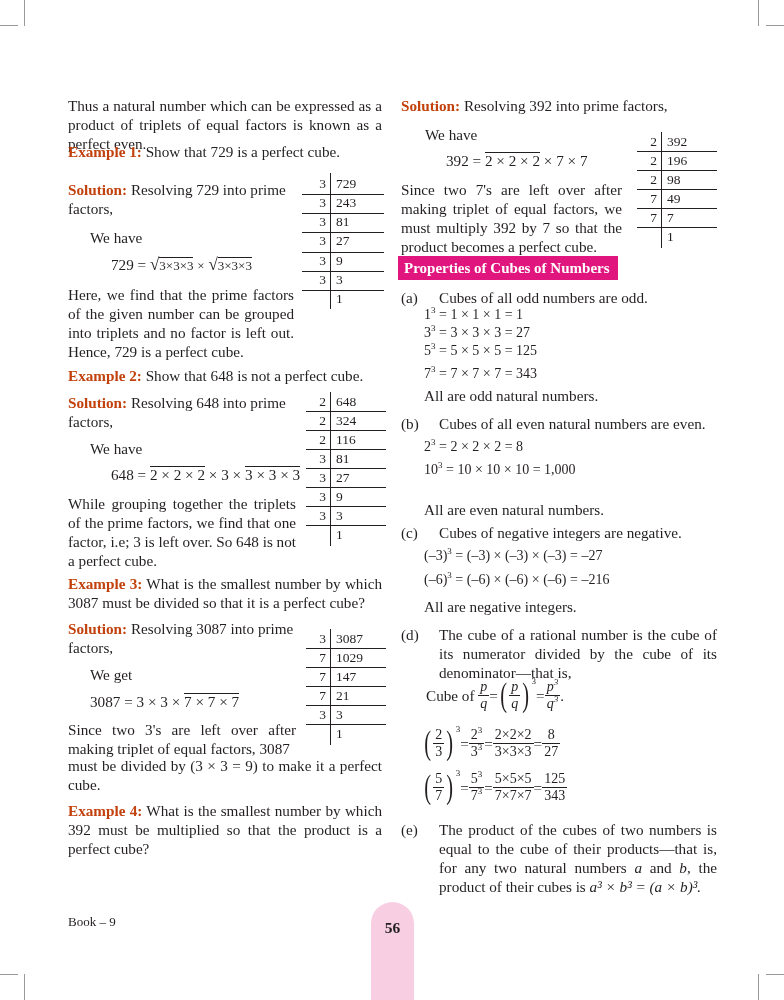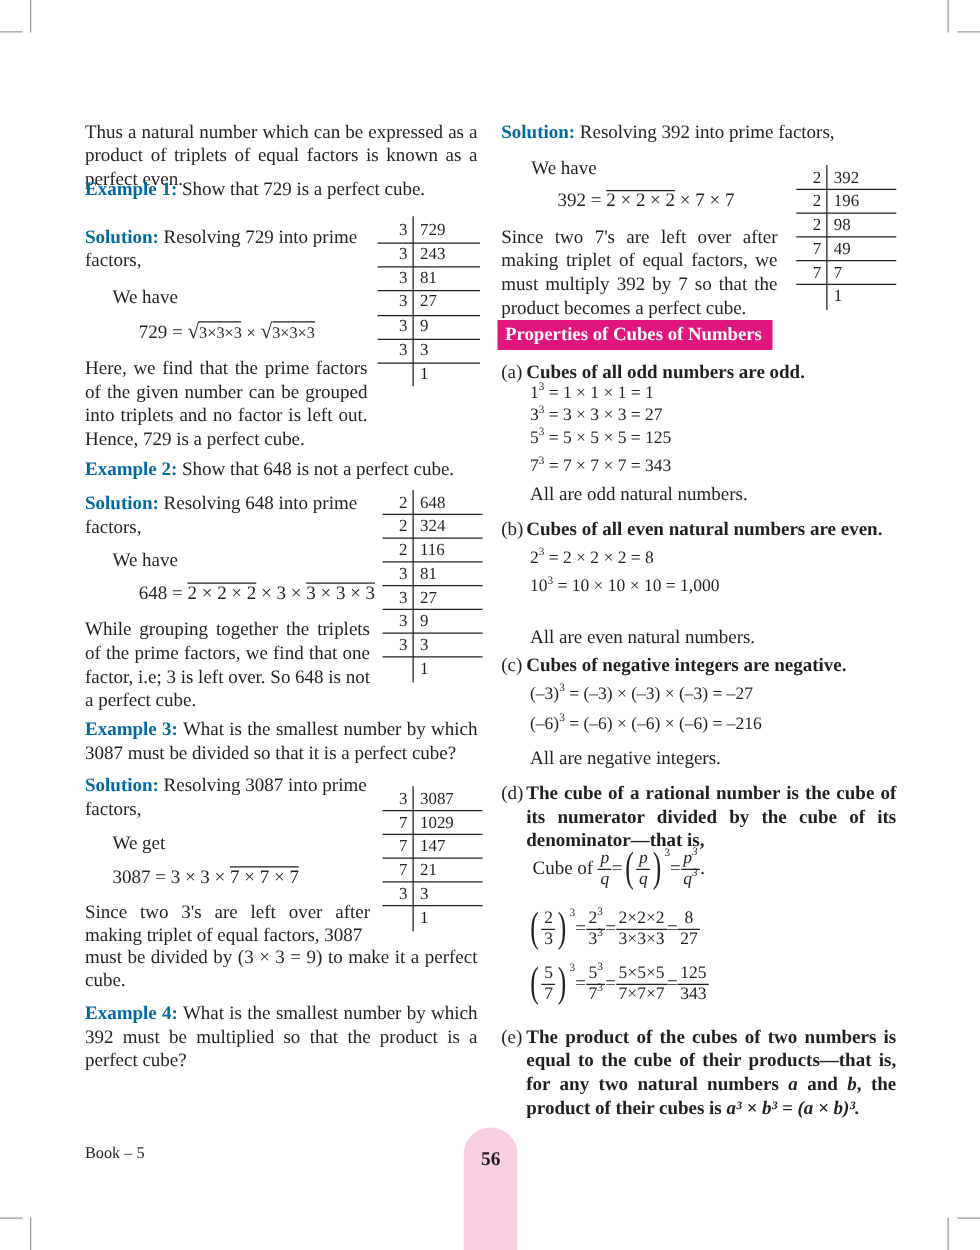--- a/index.html
+++ b/index.html
@@ -1,37 +1,37 @@
 <!DOCTYPE html>
 <html><head>
 <meta charset="utf-8">
 <style>
   * { box-sizing: border-box; margin: 0; padding: 0; }
   html, body { width: 784px; height: 1000px; background: #ffffff; overflow: hidden; }
   body { position: relative; font-family: "Liberation Serif", "DejaVu Serif", serif; color: #231f20; font-size: 15.2px; line-height: 19px; }
   .crop { position: absolute; background: #9a9a9a; }
   .abs { position: absolute; }
-  .pink { color: #0369a1; font-weight: bold; }
+  .pink { color: #c2410c; font-weight: bold; }
   .just { text-align: justify; }
   .col-l { position: absolute; left: 68px; width: 314px; }
   .eq { position: absolute; white-space: nowrap; }
   .ov { border-top: 1px solid #231f20; padding-top: 0px; display: inline-block; line-height: 16px; }
   .sqrt { display: inline-block; }
   .sqrt .rad { display: inline-block; font-size: 17px; }
   .sqrt .under { border-top: 1px solid #231f20; display: inline-block; line-height: 16px; font-size: 13px; }
   
   .ladder { position: absolute; font-size: 13.5px; line-height: 18px; }
   .ladder .vline { position: absolute; width: 1px; background: #231f20; }
   .ladder .d { position: absolute; text-align: right; }
   .ladder .n { position: absolute; }
   .ladder .h { position: absolute; height: 1px; background: #231f20; }
   .props-head { position: absolute; left: 398px; top: 256px; width: 220px; height: 24px; background: #e0157d; color: #ffffff; font-weight: bold; font-size: 15px; line-height: 24px; padding-left: 6px; }
   .item { position: absolute; left: 401px; width: 316px; }
   .lbl { position: absolute; left: 0; top: 0; }
-  .body { margin-left: 20px; font-weight: bold; }
+  .body { margin-left: 38px; }
   sup { font-size: 9px; vertical-align: 6px; line-height: 0; }
   .frac { display: inline-block; vertical-align: middle; text-align: center; font-size: 14px; line-height: 16px; }
   .frac .num { display: block; padding: 0 2px; }
   .frac .den { display: block; border-top: 1px solid #231f20; padding: 0 2px; }
   .paren { display: inline-block; vertical-align: middle; font-size: 34px; line-height: 34px; transform: scaleX(0.6); }
   .it { font-style: italic; }
   .footer-book { position: absolute; left: 68px; top: 912px; font-size: 13px; }
   .page-tab { position: absolute; left: 371px; top: 902px; width: 43px; height: 98px; background: #f8cfe2; border-radius: 22px 22px 0 0; }
   .page-num { position: absolute; left: 371px; top: 918px; width: 43px; text-align: center; font-weight: bold; font-size: 15.5px; }
 </style>
@@ -244,15 +244,15 @@
 </div>
 <div class="abs" style="left:422px;top:770px;white-space:nowrap;">
   <span class="paren">(</span><span class="frac"><span class="num">5</span><span class="den">7</span></span><span class="paren">)</span><sup style="vertical-align:14px;">3</sup><span style="vertical-align:middle;">=</span><span class="frac"><span class="num"><span>5</span><sup>3</sup></span><span class="den"><span>7</span><sup>3</sup></span></span><span style="vertical-align:middle;">=</span><span class="frac"><span class="num">5×5×5</span><span class="den">7×7×7</span></span><span style="vertical-align:middle;">=</span><span class="frac"><span class="num">125</span><span class="den">343</span></span>
 </div>
 
 <div class="item just" style="top:820px;">
   <span class="lbl">(e)</span>
   <div class="body"><span>The product of the cubes of two numbers is equal to the cube of their products—that is, for any two natural numbers </span><span class="it">a</span><span> and </span><span class="it">b</span><span>, the product of their cubes is </span><span class="it">a³ × b³ = (a × b)³.</span></div>
 </div>
 
-<div class="footer-book">Book – 5</div>
+<div class="footer-book">Book – 9</div>
 <div class="page-tab"></div>
 <div class="page-num">56</div>
 
 </body></html>

